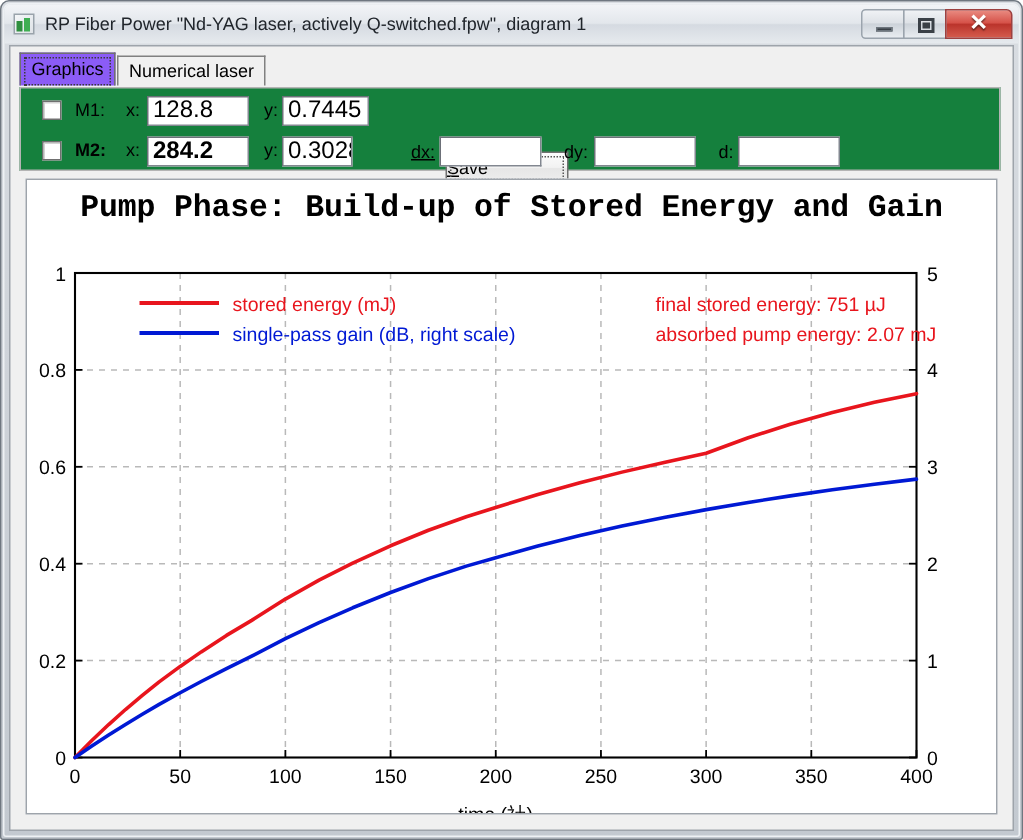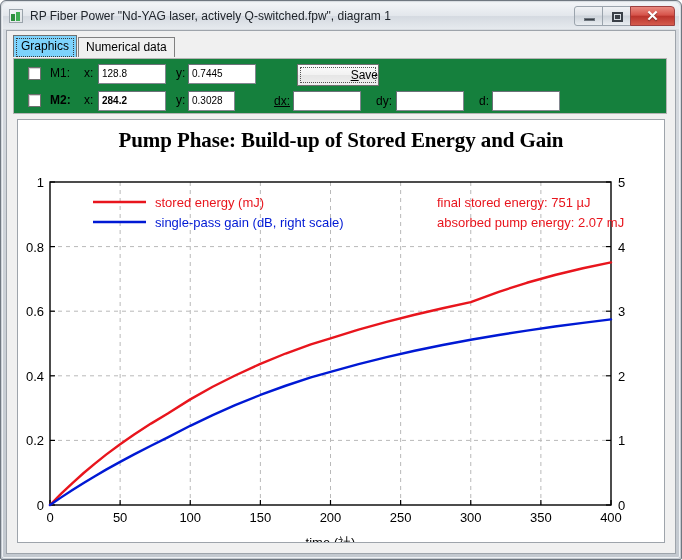--- a/index.html
+++ b/index.html
@@ -157,21 +157,21 @@
     font-size: 12px;
     color: #000;
     background: #f0f0f0;
     border: 1px solid #808080;
     border-bottom: none;
     line-height: 19px;
     position: relative;
     white-space: nowrap;
   }
   .tab.selected {
-    background: #7dd3fc;
+    background: #8b5cf6;
     height: 22px;
     line-height: 21px;
     z-index: 3;
     border-color: #707070;
   }
   .tab.selected .focus-rect {
     position: absolute;
     left: 2px; right: 2px; top: 2px; bottom: 0px;
     border: 1px dotted #3a3a3a;
     pointer-events: none;
@@ -216,38 +216,39 @@
     white-space: nowrap;
   }
   .txtbox {
     position: absolute;
     box-sizing: border-box;
     background: #ffffff;
     border: 1px solid #828790;
     border-top-color: #6c7078;
     border-left-color: #6c7078;
     height: 20px;
-    font-size: 10px;
+    font-size: 16px;
     color: #000;
     line-height: 18px;
     padding-left: 3px;
     overflow: hidden;
     white-space: nowrap;
   }
   .btn {
     position: absolute;
     box-sizing: border-box;
     height: 22px;
     background: linear-gradient(to bottom, #fcfcfc 0%, #f2f2f2 48%, #e6e6e6 52%, #efefef 100%);
     border: 1px solid #707070;
     font-size: 12px;
     color: #000;
     line-height: 20px;
-    text-align: right;
+    text-align: left;
     white-space: nowrap;
+    margin-top: 37px;
   }
   .btn .focus-rect-btn {
     position: absolute;
     left: 2px; right: 2px; top: 2px; bottom: 2px;
     border: 1px dotted #555;
     pointer-events: none;
   }
   .u { text-decoration: underline; }
 
   
@@ -262,21 +263,21 @@
     overflow: hidden;
   }
   #chart-title {
     position: absolute;
     left: 0; right: 0;
     top: 8px;
     text-align: center;
     font-size: 21px;
     font-weight: bold;
     color: #000000;
-    font-family: Liberation Serif, serif;
+    font-family: Liberation Mono, monospace;
     letter-spacing: -0.1px;
   }
   #plot-svg {
     position: absolute;
     left: 0; top: 0;
   }
   .tick-label {
     font-family: "Liberation Sans", sans-serif;
     font-size: 13px;
     fill: #000;
@@ -318,33 +319,33 @@
   </div>
 
   <div id="client-area">
 
     <div id="tab-strip">
       <div class="tab selected">
         <span>Graphics</span>
         <span class="focus-rect"></span>
       </div>
       <div class="tab unselected">
-        <span>Numerical data</span>
+        <span>Numerical laser</span>
       </div>
     </div>
 
     <div id="controls-group">
 
       <div class="ctrl-row" id="row-m1">
         <span class="chk" style="left:14px; top:3px;"></span>
         <span class="lbl" style="left:36px; top:2px;">M1:</span>
         <span class="lbl" style="left:70px; top:2px;">x:</span>
         <span class="txtbox" style="left:84px; top:0px; width:68px;">128.8</span>
         <span class="lbl" style="left:162px; top:2px;">y:</span>
-        <span class="txtbox" style="left:174px; top:0px; width:68px;">0.7445</span>
+        <span class="txtbox" style="left:174px; top:0px; width:58px;">0.7445</span>
 
         <span class="btn" style="left:283px; top:0px; width:82px;">
           <span><span class="u">S</span><span>ave</span></span>
           <span class="focus-rect-btn"></span>
         </span>
 
       </div>
 
       <div class="ctrl-row" id="row-m2">
         <span class="chk" style="left:14px; top:3px;"></span>

